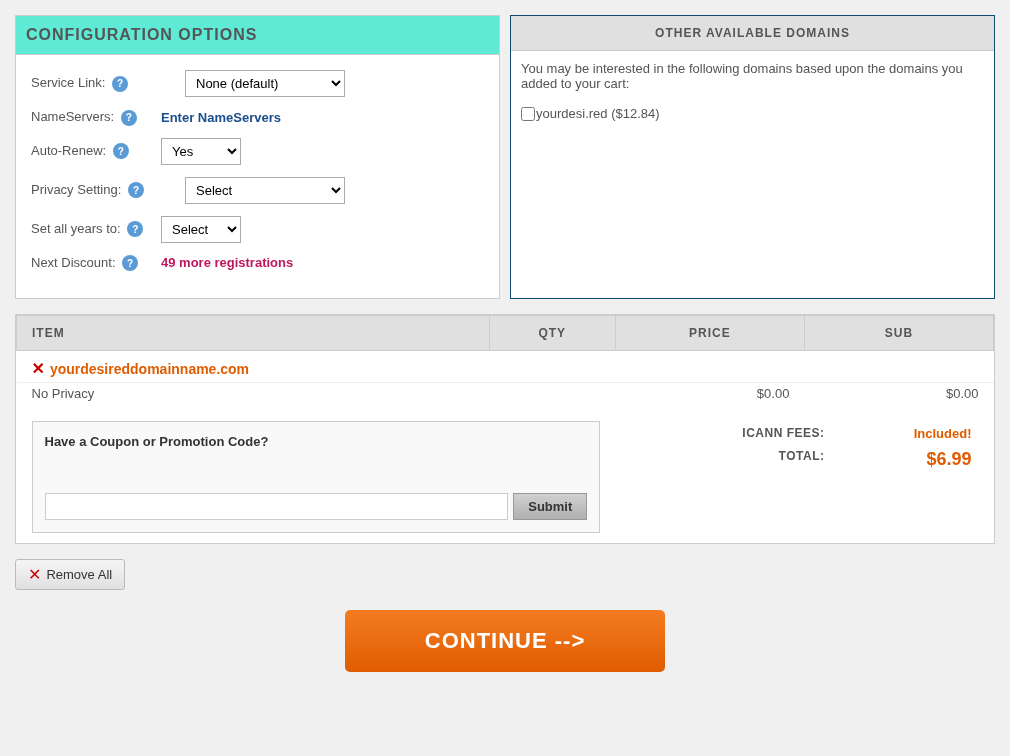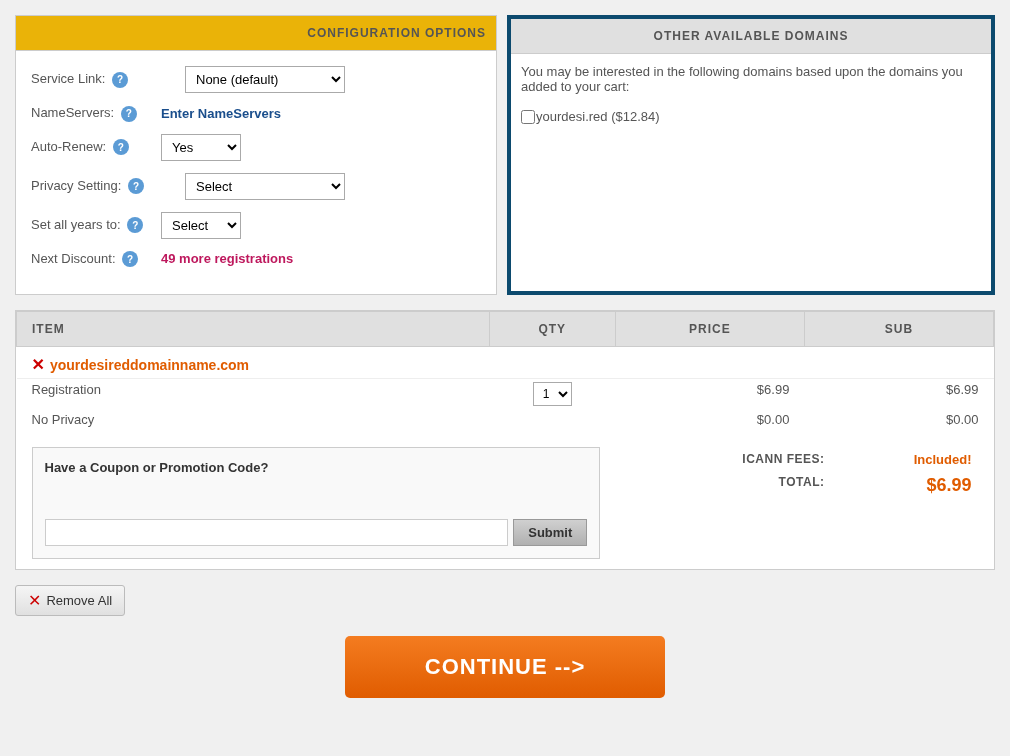--- a/index.html
+++ b/index.html
@@ -17,26 +17,26 @@
       margin-bottom: 15px;
     }
 
     .config-panel {
       flex: 1;
       border: 1px solid #ccc;
       background: #fff;
     }
 
     .config-panel-header {
-      background: #eab308;
-      text-align: right;
+      background: #5eead4;
+      text-align: left;
       padding: 10px;
       font-weight: bold;
       letter-spacing: 1px;
-      font-size: 12px;
+      font-size: 16px;
       color: #555;
       border-bottom: 1px solid #ccc;
     }
 
     .config-panel-body {
       padding: 15px;
     }
 
     .config-row {
       display: flex;
@@ -80,21 +80,21 @@
       cursor: pointer;
     }
 
     .promo-text {
       color: #be185d;
       font-weight: bold;
     }
 
     .other-domains-panel {
       flex: 1;
-      border: 4px solid #0c4a6e;
+      border: 1px solid #0c4a6e;
       background: #fff;
     }
 
     .other-domains-header {
       background: #e0e0e0;
       text-align: center;
       padding: 10px;
       font-weight: bold;
       letter-spacing: 1px;
       font-size: 12px;
@@ -453,38 +453,20 @@
 
       <tr class="domain-row">
         <td colspan="4" style="padding: 8px 15px 4px 15px;">
           <div class="domain-name-cell">
             <span class="remove-icon">✕</span>
             <a class="domain-link">yourdesireddomainname.com</a>
           </div>
         </td>
       </tr>
 
-      <tr class="item-details-row">
-        <td class="item-col">
-          <span class="item-label">Registration</span>
-        </td>
-        <td class="qty-col" style="text-align:center;">
-          <select class="qty-select">
-            <option>1</option>
-            <option>2</option>
-            <option>3</option>
-          </select>
-        </td>
-        <td class="price-col" style="text-align:right;">
-          <span class="price-value">$6.99</span>
-        </td>
-        <td class="sub-col" style="text-align:right; padding-right:15px;">
-          <span class="price-value">$6.99</span>
-        </td>
-      </tr>
 
       <tr class="item-details-row">
         <td class="item-col" style="padding-bottom: 10px;">
           <span class="item-label">No Privacy</span>
         </td>
         <td class="qty-col" style="padding-bottom: 10px;"></td>
         <td class="price-col" style="text-align:right; padding-bottom: 10px;">
           <span class="price-value">$0.00</span>
         </td>
         <td class="sub-col" style="text-align:right; padding-right:15px; padding-bottom: 10px;">

